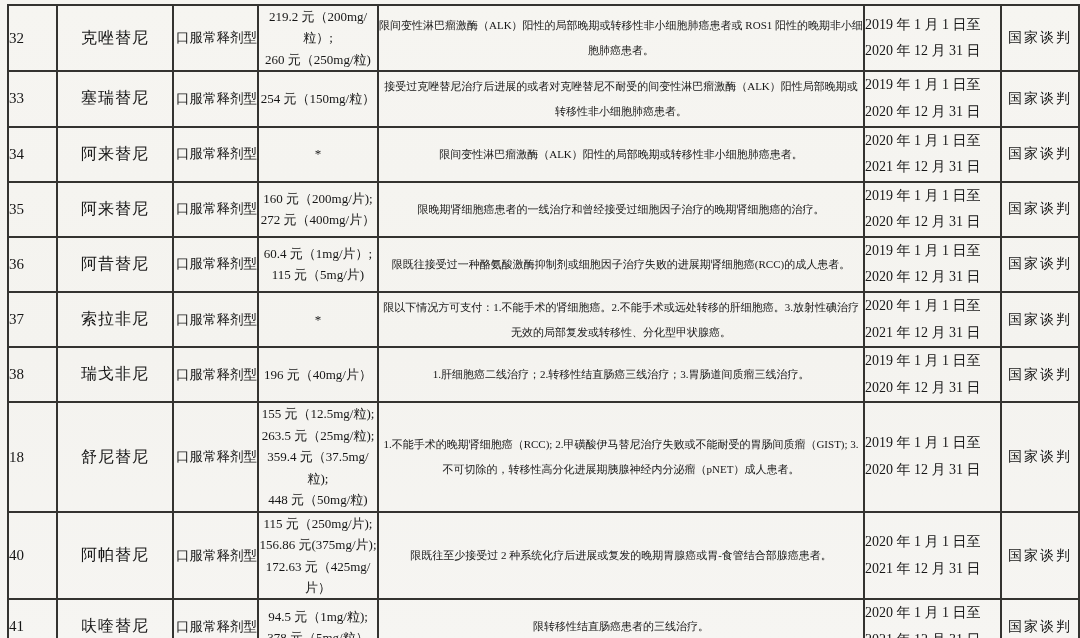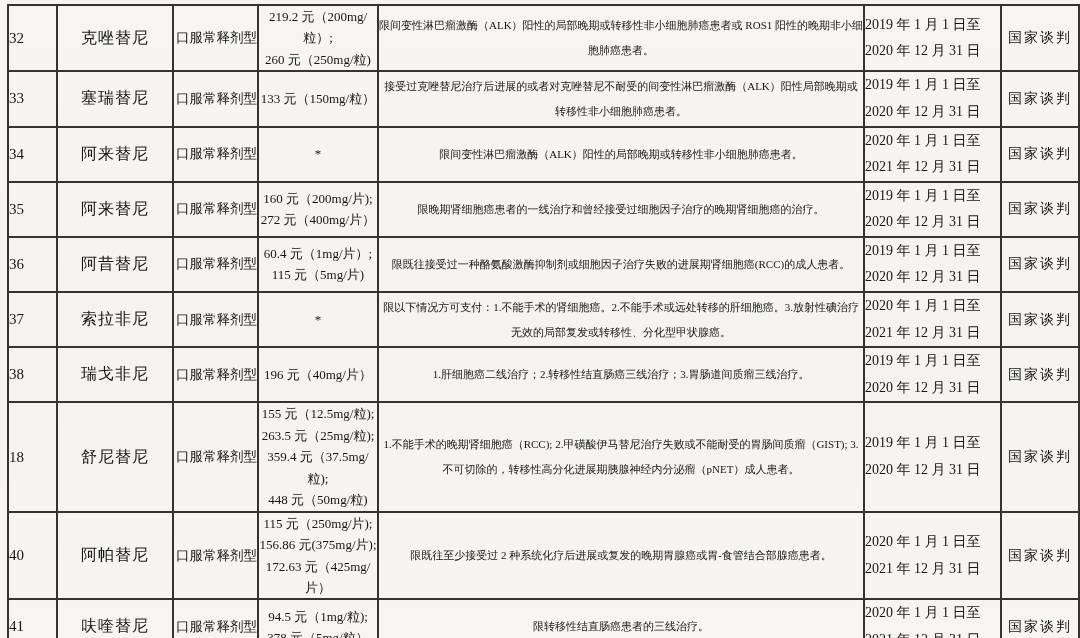--- a/index.html
+++ b/index.html
@@ -68,21 +68,21 @@
 260 元（250mg/粒)</td>
         <td class="ind">限间变性淋巴瘤激酶（ALK）阳性的局部晚期或转移性非小细胞肺癌患者或 ROS1 阳性的晚期非小细胞肺癌患者。</td>
         <td class="dates">2019 年 1 月 1 日至
 2020 年 12 月 31 日</td>
         <td class="status">国家谈判</td>
       </tr>
       <tr style="height:48px">
         <td class="num">33</td>
         <td class="name">塞瑞替尼</td>
         <td class="form">口服常释剂型</td>
-        <td class="price">133 元（150mg/粒）</td>
+        <td class="price">254 元（150mg/粒）</td>
         <td class="ind">接受过克唑替尼治疗后进展的或者对克唑替尼不耐受的间变性淋巴瘤激酶（ALK）阳性局部晚期或转移性非小细胞肺癌患者。</td>
         <td class="dates">2019 年 1 月 1 日至
 2020 年 12 月 31 日</td>
         <td class="status">国家谈判</td>
       </tr>
       <tr style="height:42px">
         <td class="num">34</td>
         <td class="name">阿来替尼</td>
         <td class="form">口服常释剂型</td>
         <td class="price">*</td>

